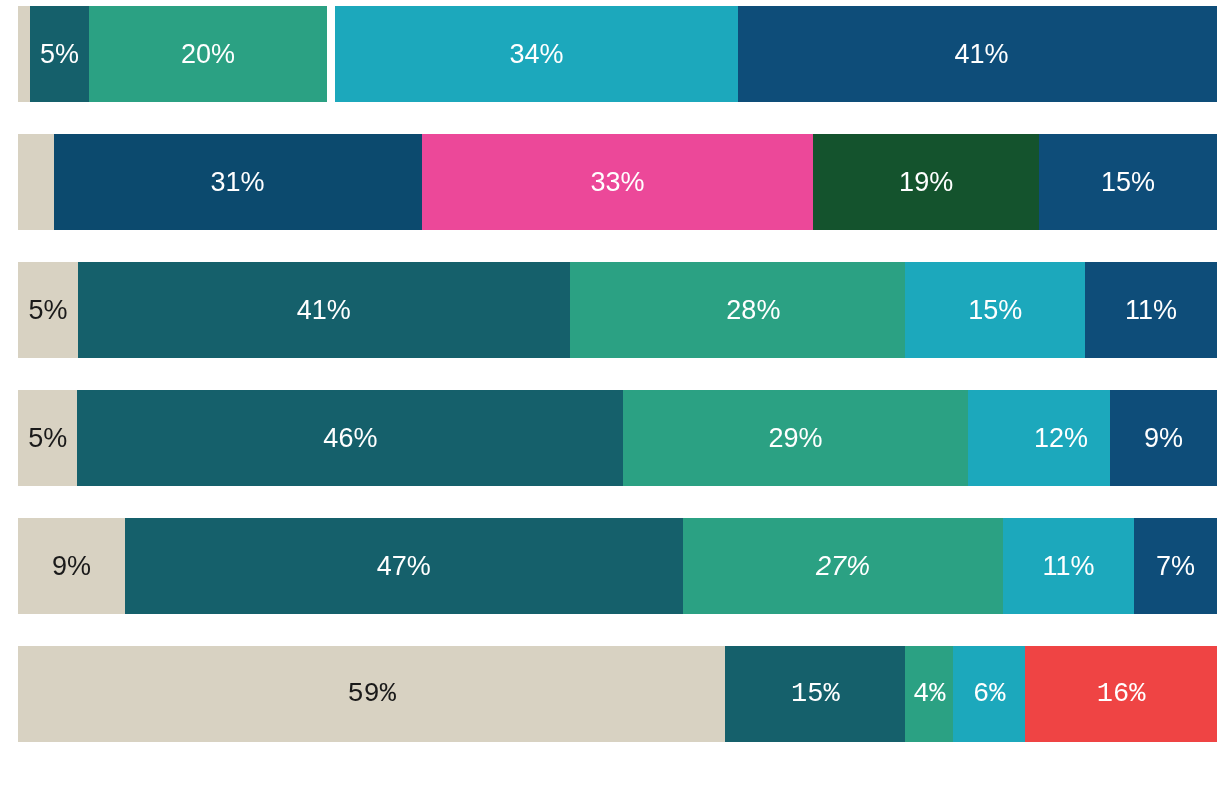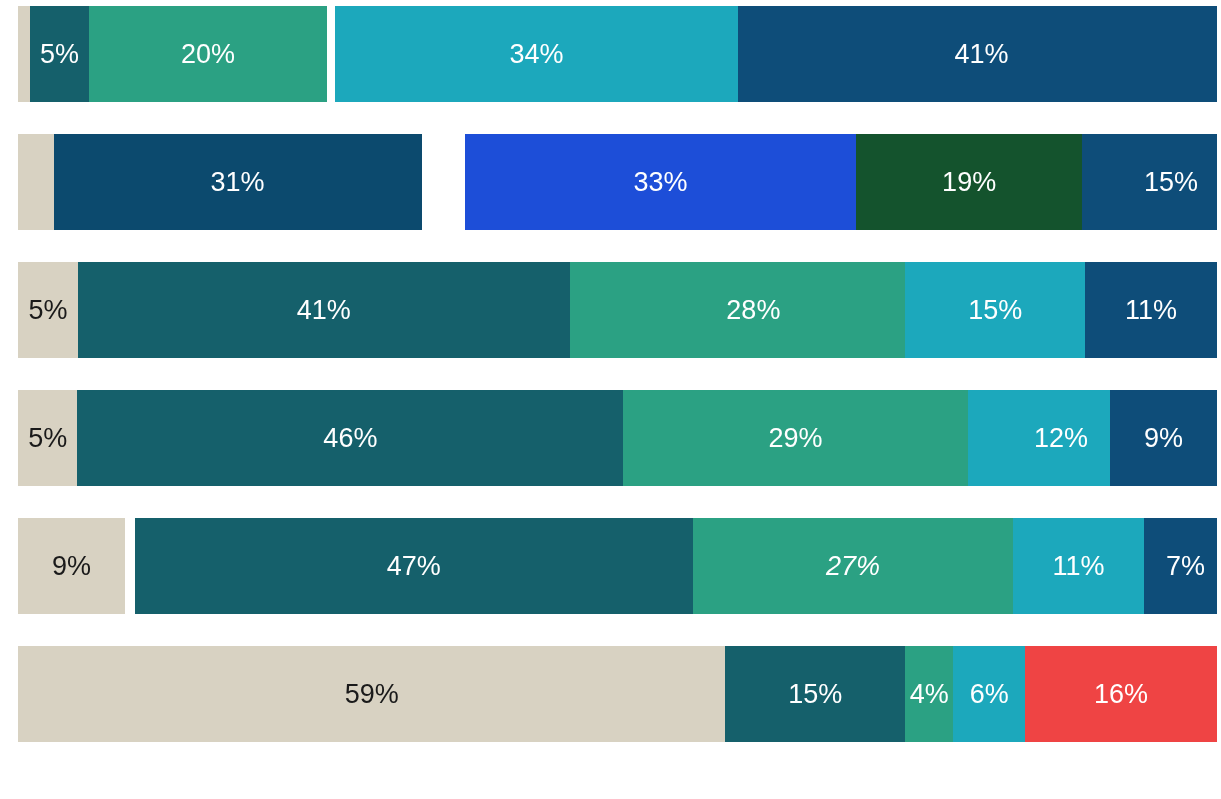--- a/index.html
+++ b/index.html
@@ -32,20 +32,21 @@
     width: 100%;
     height: 96px;
     margin-bottom: 32px;
     display: flex;
     flex-direction: row;
     align-items: stretch;
     overflow: hidden;
   }
   .bar-row:last-child {
     margin-bottom: 0;
+    font-family: Liberation Mono, monospace;
   }
   .segment {
     position: relative;
     height: 100%;
     display: flex;
     align-items: center;
     justify-content: center;
     box-sizing: border-box;
     overflow: hidden;
   }
@@ -77,21 +78,21 @@
         </div>
         <div class="segment" style="background: rgb(14, 77, 121); width: 40.5941%; flex: 0 0 40.5941%;">
           <span class="segment-label label-light">41%</span>
         </div>
       </div>
       <div class="bar-row">
         <div class="segment" style="background: rgb(216, 210, 194); width: 2.9703%; flex: 0 0 2.9703%;"></div>
         <div class="segment" style="background: #0c4a6e; width: 30.6931%; flex: 0 0 30.6931%;">
           <span class="segment-label label-light">31%</span>
         </div>
-        <div class="segment" style="background: #1d4ed8; width: 32.6733%; flex: 0 0 32.6733%; margin-left: 43px;">
+        <div class="segment" style="background: #ec4899; width: 32.6733%; flex: 0 0 32.6733%;">
           <span class="segment-label label-light">33%</span>
         </div>
         <div class="segment" style="background: #14532d; width: 18.8119%; flex: 0 0 18.8119%; text-align: center;">
           <span class="segment-label label-light">19%</span>
         </div>
         <div class="segment" style="background: rgb(14, 77, 121); width: 14.8515%; flex: 0 0 14.8515%;">
           <span class="segment-label label-light">15%</span>
         </div>
       </div>
       <div class="bar-row">
@@ -125,21 +126,21 @@
           <span class="segment-label label-light">12%</span>
         </div>
         <div class="segment" style="background: rgb(14, 77, 121); width: 8.91089%; flex: 0 0 8.91089%;">
           <span class="segment-label label-light">9%</span>
         </div>
       </div>
       <div class="bar-row">
         <div class="segment" style="background: rgb(216, 210, 194); width: 8.91089%; flex: 0 0 8.91089%;">
           <span class="segment-label label-dark">9%</span>
         </div>
-        <div class="segment" style="background: rgb(21, 96, 107); width: 46.5347%; flex: 0 0 46.5347%; margin-left: 10px;">
+        <div class="segment" style="background: rgb(21, 96, 107); width: 46.5347%; flex: 0 0 46.5347%;">
           <span class="segment-label label-light">47%</span>
         </div>
         <div class="segment" style="background: rgb(43, 161, 131); width: 26.7327%; flex: 0 0 26.7327%; font-style: italic;">
           <span class="segment-label label-light">27%</span>
         </div>
         <div class="segment" style="background: rgb(28, 168, 188); width: 10.8911%; flex: 0 0 10.8911%;">
           <span class="segment-label label-light">11%</span>
         </div>
         <div class="segment" style="background: rgb(14, 77, 121); width: 6.93069%; flex: 0 0 6.93069%;">
           <span class="segment-label label-light">7%</span>

